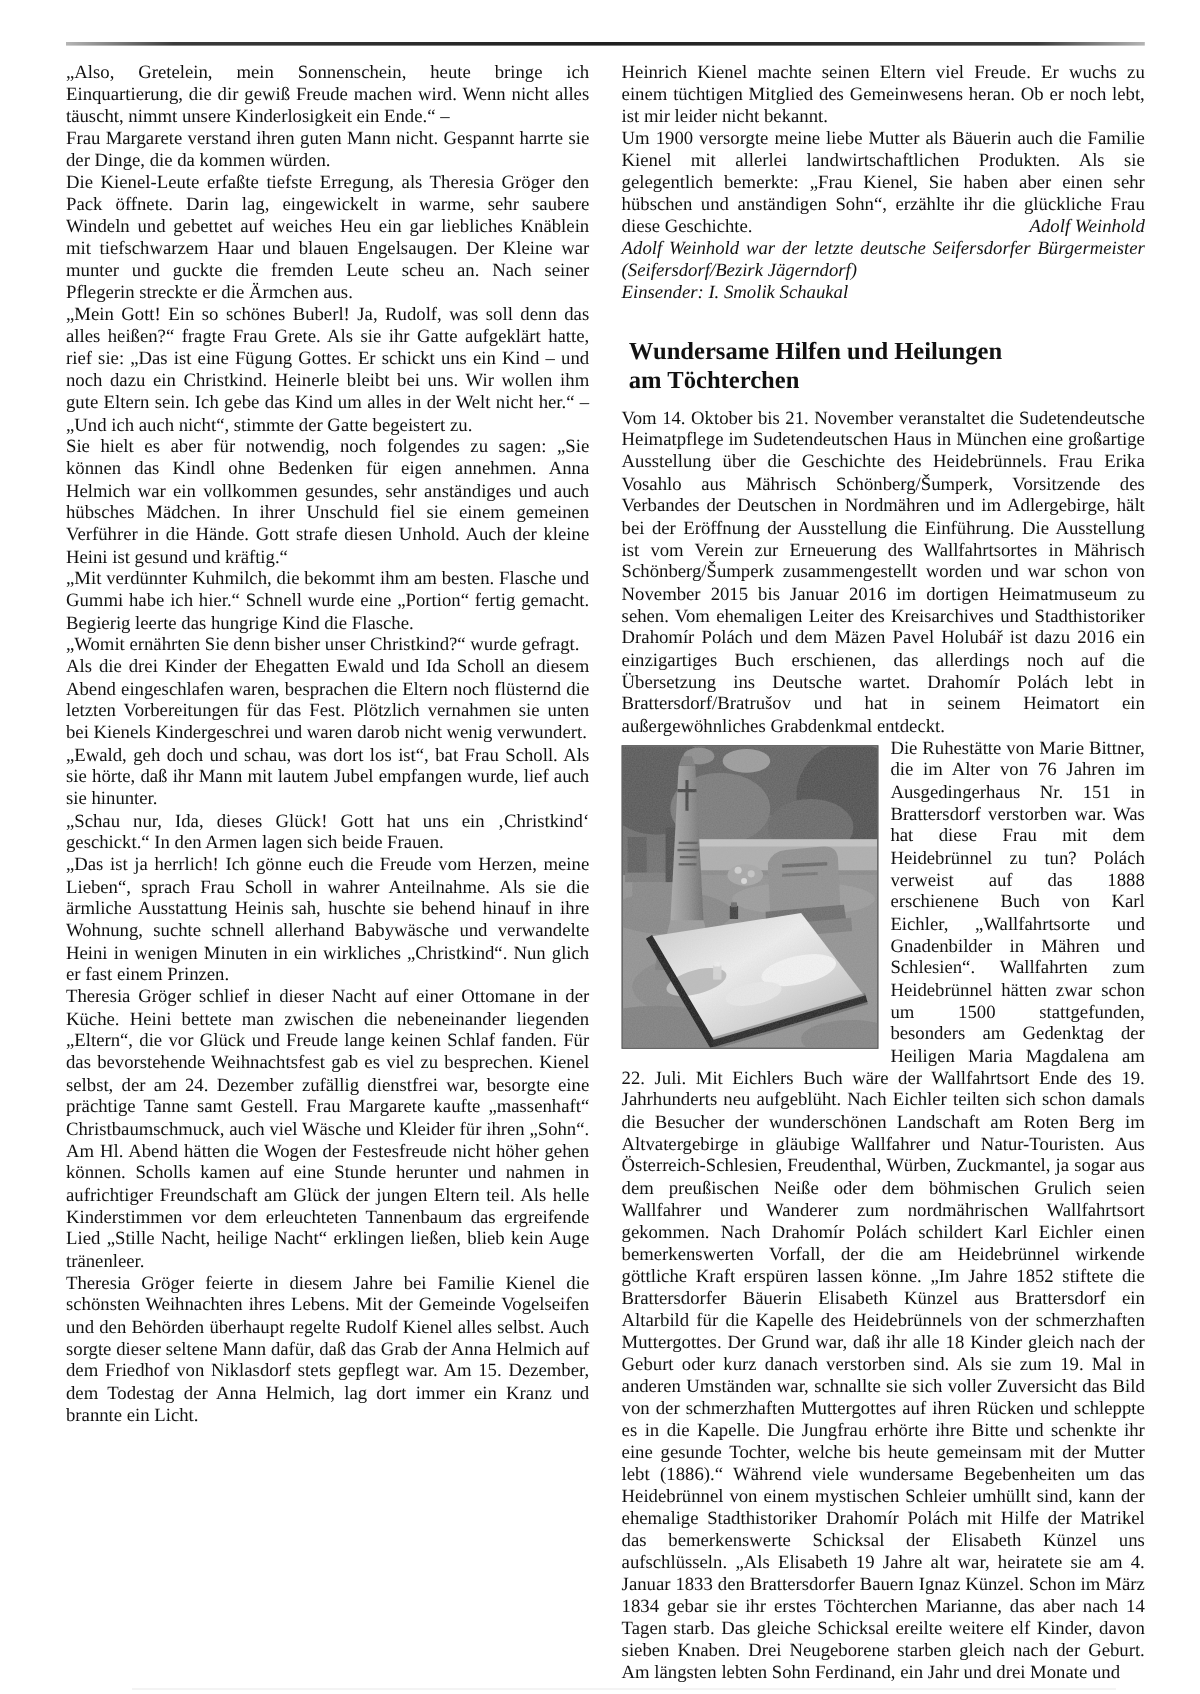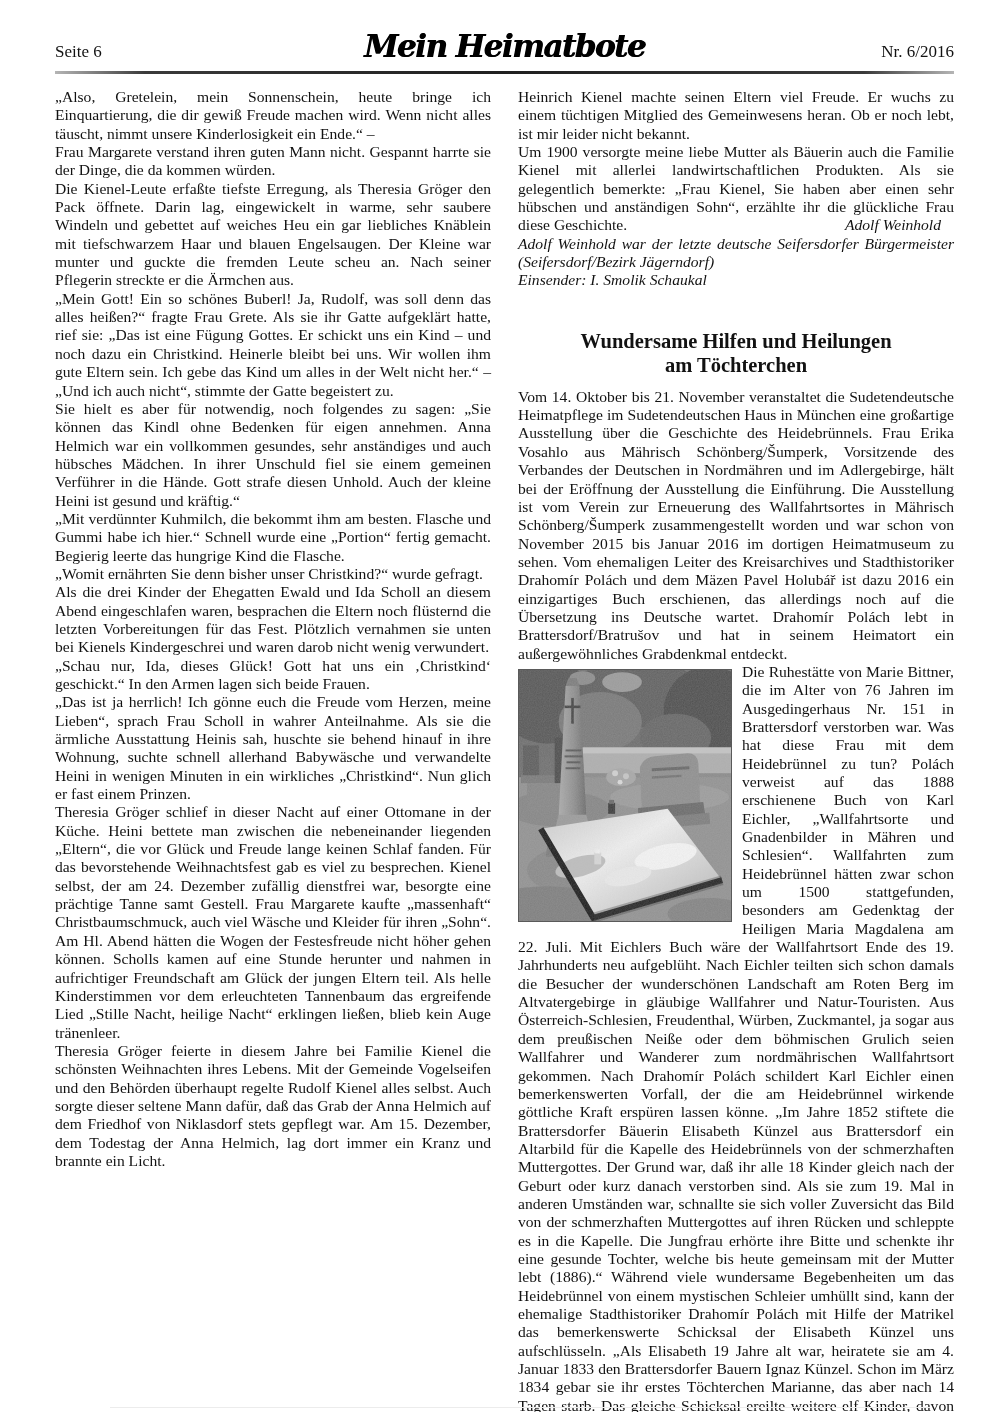--- a/index.html
+++ b/index.html
@@ -22,58 +22,54 @@
   .header-rule {
     height:3px; margin-top:7px;
     background:linear-gradient(to right,#b5b5b5,#3a3a3a 10%,#1f1f1f 50%,#3a3a3a 90%,#b5b5b5);
   }
   .columns { display:flex; gap:27px; margin-top:14px; }
   .col { width:443px; }
   .body-p { font-size:15.6px; line-height:18.35px; text-align:justify; }
   .italic { font-style:italic; }
   .right { text-align:left; }
   p.rel { position:relative; }
-  .attribution { position:absolute; right:13px; bottom:0; font-style:italic; }
+  .attribution { position:absolute; right:0; bottom:0; font-style:italic; }
   .headline {
-    font-size:20.5px; line-height:24px; font-weight:bold; text-align:center;
-    margin:39px 6px 11px;
+    font-size:20.5px; line-height:24px; font-weight:bold; 
+    margin:27px 6px 11px;
   }
   .photo {
     float:left; width:214px; height:253px;
     margin:6px 10px 3px 0;
     border:1px solid #5a5a5a; background:#8c8c8c;
   }
   .photo svg { display:block; }
   .scan-line-bottom {
     position:absolute; left:110px; right:70px; bottom:4px; height:1px; background:#ececec;
   }
 </style>
 </head>
 <body>
 
 <div class="page">
 
-  <div class="header">
-    <div class="page-label">Seite 6</div>
-    <div class="masthead">Mein Heimatbote</div>
-    <div class="issue-label">Nr. 6/2016</div>
-  </div>
   <div class="header-rule"></div>
 
   <div class="columns">
 
     <div class="col">
       <p class="body-p">„Also, Gretelein, mein Sonnenschein, heute bringe ich Einquartierung, die dir gewiß Freude machen wird. Wenn nicht alles täuscht, nimmt unsere Kinderlosigkeit ein Ende.“ –</p>
       <p class="body-p">Frau Margarete verstand ihren guten Mann nicht. Gespannt harrte sie der Dinge, die da kommen würden.</p>
       <p class="body-p">Die Kienel-Leute erfaßte tiefste Erregung, als Theresia Gröger den Pack öffnete. Darin lag, eingewickelt in warme, sehr saubere Windeln und gebettet auf weiches Heu ein gar liebliches Knäblein mit tiefschwarzem Haar und blauen Engelsaugen. Der Kleine war munter und guckte die fremden Leute scheu an. Nach seiner Pflegerin streckte er die Ärmchen aus.</p>
       <p class="body-p">„Mein Gott! Ein so schönes Buberl! Ja, Rudolf, was soll denn das alles heißen?“ fragte Frau Grete. Als sie ihr Gatte aufgeklärt hatte, rief sie: „Das ist eine Fügung Gottes. Er schickt uns ein Kind – und noch dazu ein Christkind. Heinerle bleibt bei uns. Wir wollen ihm gute Eltern sein. Ich gebe das Kind um alles in der Welt nicht her.“ – „Und ich auch nicht“, stimmte der Gatte begeistert zu.</p>
       <p class="body-p">Sie hielt es aber für notwendig, noch folgendes zu sagen: „Sie können das Kindl ohne Bedenken für eigen annehmen. Anna Helmich war ein vollkommen gesundes, sehr anständiges und auch hübsches Mädchen. In ihrer Unschuld fiel sie einem gemeinen Verführer in die Hände. Gott strafe diesen Unhold. Auch der kleine Heini ist gesund und kräftig.“</p>
       <p class="body-p">„Mit verdünnter Kuhmilch, die bekommt ihm am besten. Flasche und Gummi habe ich hier.“ Schnell wurde eine „Portion“ fertig gemacht. Begierig leerte das hungrige Kind die Flasche.</p>
       <p class="body-p">„Womit ernährten Sie denn bisher unser Christkind?“ wurde gefragt.</p>
       <p class="body-p">Als die drei Kinder der Ehegatten Ewald und Ida Scholl an diesem Abend eingeschlafen waren, besprachen die Eltern noch flüsternd die letzten Vorbereitungen für das Fest. Plötzlich vernahmen sie unten bei Kienels Kindergeschrei und waren darob nicht wenig verwundert.</p>
+      <p class="body-p">„Ewald, geh doch und schau, was dort los ist“, bat Frau Scholl. Als sie hörte, daß ihr Mann mit lautem Jubel empfangen wurde, lief auch sie hinunter.</p>
       <p class="body-p">„Schau nur, Ida, dieses Glück! Gott hat uns ein ‚Christkind‘ geschickt.“ In den Armen lagen sich beide Frauen.</p>
       <p class="body-p">„Das ist ja herrlich! Ich gönne euch die Freude vom Herzen, meine Lieben“, sprach Frau Scholl in wahrer Anteilnahme. Als sie die ärmliche Ausstattung Heinis sah, huschte sie behend hinauf in ihre Wohnung, suchte schnell allerhand Babywäsche und verwandelte Heini in wenigen Minuten in ein wirkliches „Christkind“. Nun glich er fast einem Prinzen.</p>
       <p class="body-p">Theresia Gröger schlief in dieser Nacht auf einer Ottomane in der Küche. Heini bettete man zwischen die nebeneinander liegenden „Eltern“, die vor Glück und Freude lange keinen Schlaf fanden. Für das bevorstehende Weihnachtsfest gab es viel zu besprechen. Kienel selbst, der am 24. Dezember zufällig dienstfrei war, besorgte eine prächtige Tanne samt Gestell. Frau Margarete kaufte „massenhaft“ Christbaumschmuck, auch viel Wäsche und Kleider für ihren „Sohn“. Am Hl. Abend hätten die Wogen der Festesfreude nicht höher gehen können. Scholls kamen auf eine Stunde herunter und nahmen in aufrichtiger Freundschaft am Glück der jungen Eltern teil. Als helle Kinderstimmen vor dem erleuchteten Tannenbaum das ergreifende Lied „Stille Nacht, heilige Nacht“ erklingen ließen, blieb kein Auge tränenleer.</p>
       <p class="body-p">Theresia Gröger feierte in diesem Jahre bei Familie Kienel die schönsten Weihnachten ihres Lebens. Mit der Gemeinde Vogelseifen und den Behörden überhaupt regelte Rudolf Kienel alles selbst. Auch sorgte dieser seltene Mann dafür, daß das Grab der Anna Helmich auf dem Friedhof von Niklasdorf stets gepflegt war. Am 15. Dezember, dem Todestag der Anna Helmich, lag dort immer ein Kranz und brannte ein Licht.</p>
     </div>
 
     <div class="col">
       <p class="body-p">Heinrich Kienel machte seinen Eltern viel Freude. Er wuchs zu einem tüchtigen Mitglied des Gemeinwesens heran. Ob er noch lebt, ist mir leider nicht bekannt.</p>
       <p class="body-p rel">
         <span>Um 1900 versorgte meine liebe Mutter als Bäuerin auch die Familie Kienel mit allerlei landwirtschaftlichen Produkten. Als sie gelegentlich bemerkte: „Frau Kienel, Sie haben aber einen sehr hübschen und anständigen Sohn“, erzählte ihr die glückliche Frau diese Geschichte.</span>

